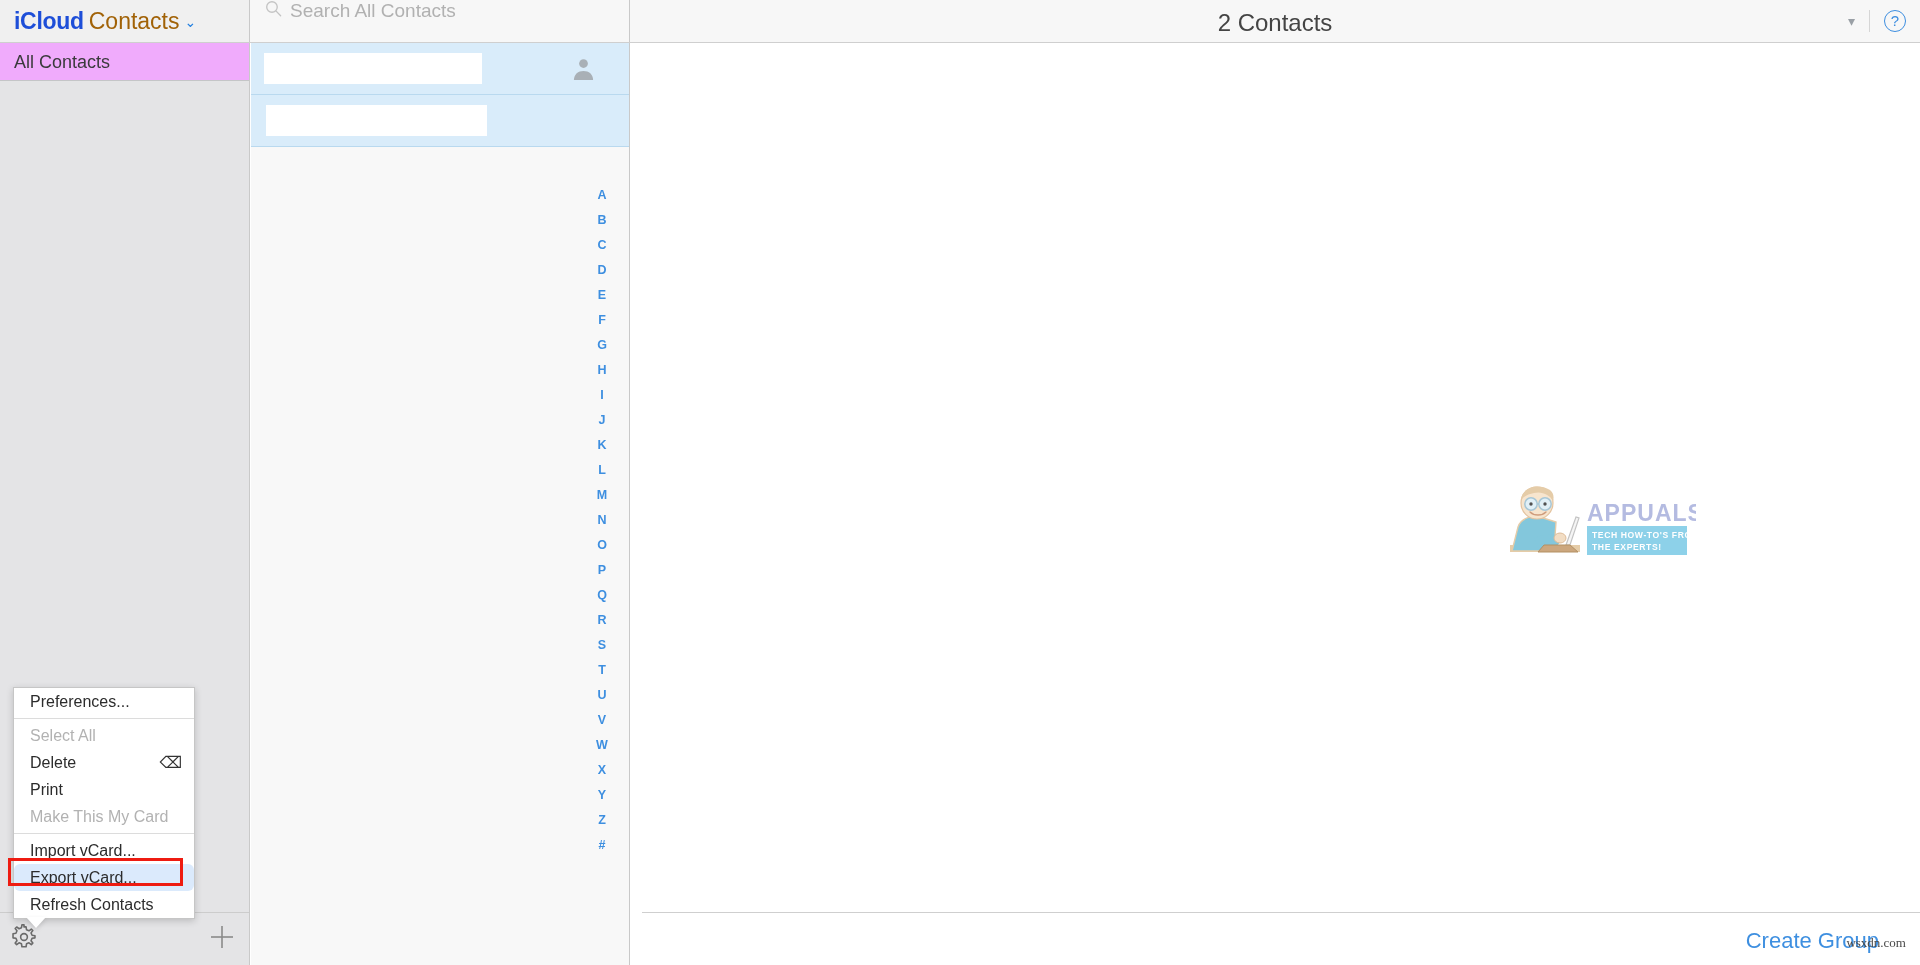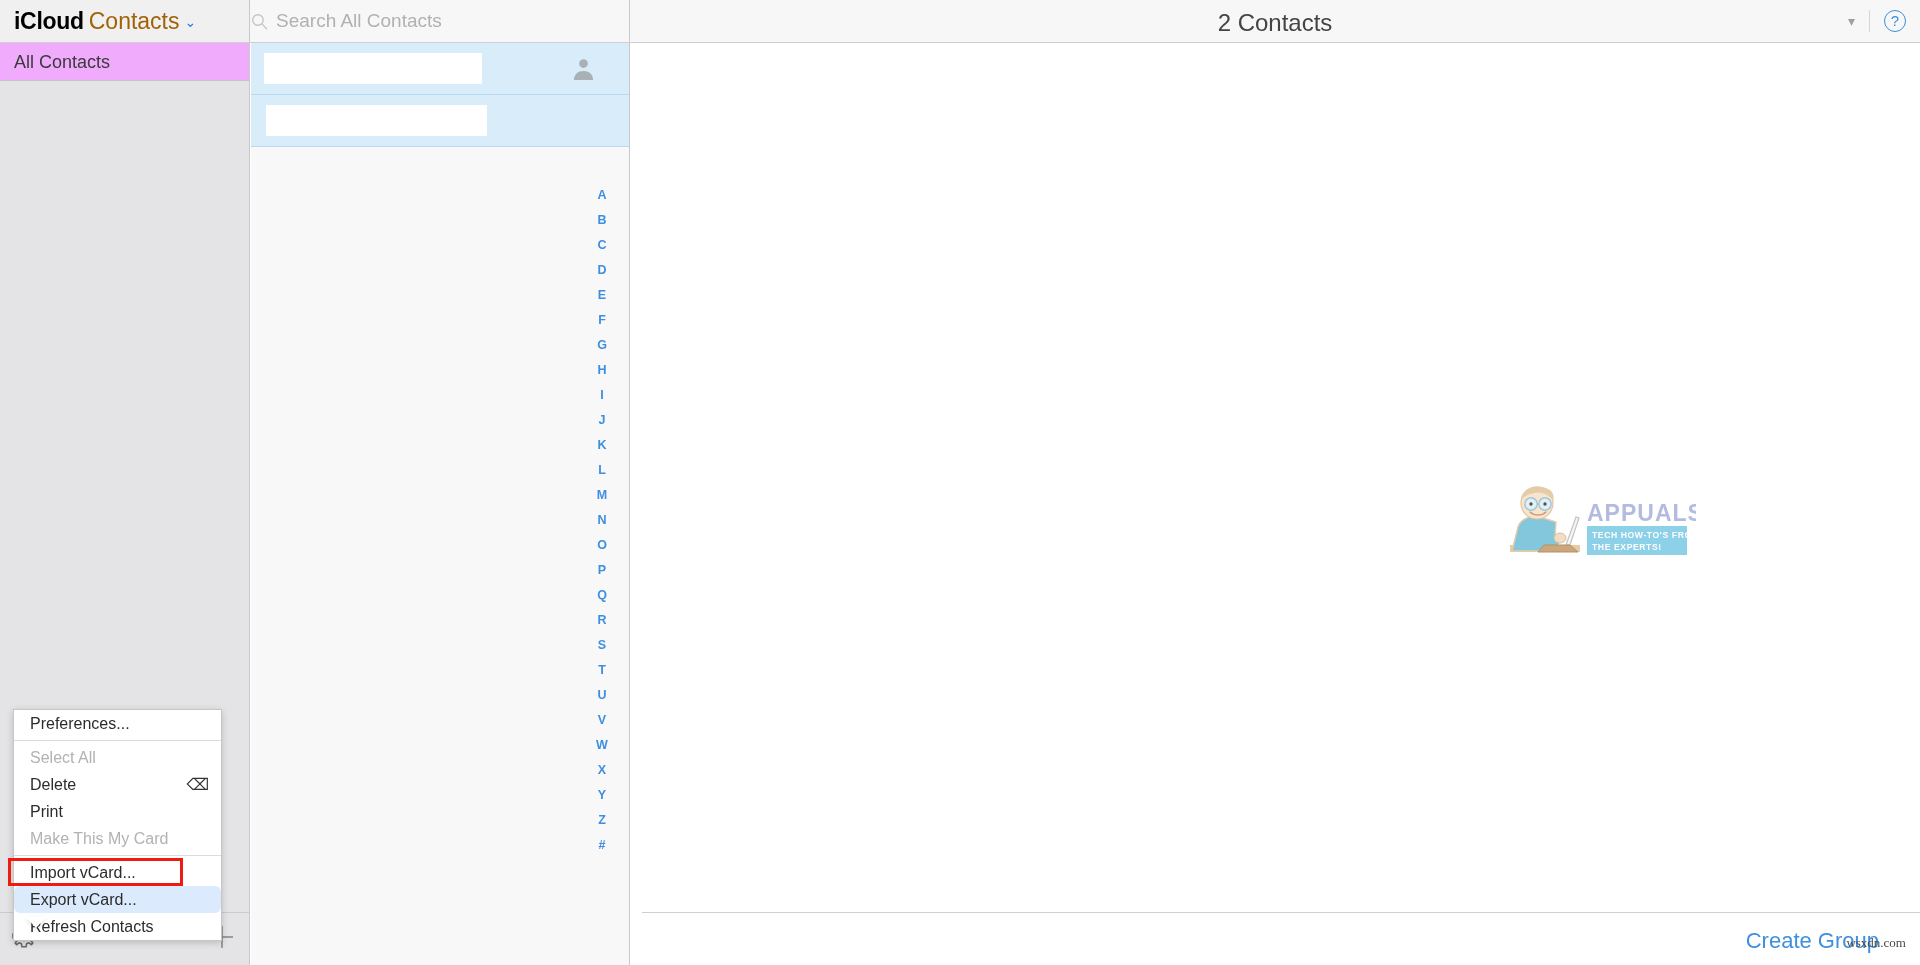--- a/index.html
+++ b/index.html
@@ -24,21 +24,21 @@
     box-sizing: border-box;
   }
   .brand {
     position: absolute; left: 14px; top: 0;
     height: 42px; line-height: 42px;
     font-size: 23px;
     white-space: nowrap;
     cursor: default;
   }
   .brand .icloud {
-    color: #000000;
+    color: #1d4ed8;
     font-weight: bold;
     letter-spacing: -0.3px;
   }
   .brand .app {
     color: #a16207;
     font-weight: normal;
     margin-left: 5px;
   }
   .brand .chev {
     color: #217fe0;
@@ -58,21 +58,22 @@
   .topbar-seg-search {
     position: absolute; left: 251px; top: 0;
     width: 379px; height: 42px;
     background: #f7f7f7;
     border-right: 1px solid #c9c9c9;
     box-sizing: border-box;
   }
   .search-wrap {
     position: absolute; left: 251px; top: 0;
     width: 379px; height: 42px;
-    display: flex; align-items: center;
+    display: flex; align-items: flex-start;
+    padding-left: 14px;
     box-sizing: border-box;
   }
   .search-icon {
     width: 17px; height: 17px;
     flex: 0 0 auto;
     margin-right: 8px;
     opacity: .75;
   }
   .search-input {
     border: none; outline: none; background: transparent;
@@ -233,27 +234,26 @@
     position: absolute;
     left: 862px; top: 440px;
     width: 192px; height: 78px;
     opacity: 0.88;
   }
 
   
   .ctx-menu {
     position: absolute;
     left: 13px; top: 687px;
-    width: 209px;
+    width: 182px;
     background: #ffffff;
     border: 1px solid #c6c6c6;
     box-shadow: 0 2px 7px rgba(0,0,0,.18);
     box-sizing: border-box;
     z-index: 30;
-    margin-top: 22px;
   }
   .ctx-item {
     position: relative;
     height: 27px;
     line-height: 27px;
     padding-left: 16px;
     font-size: 16px;
     color: #2c2c2c;
     white-space: nowrap;
     cursor: default;

